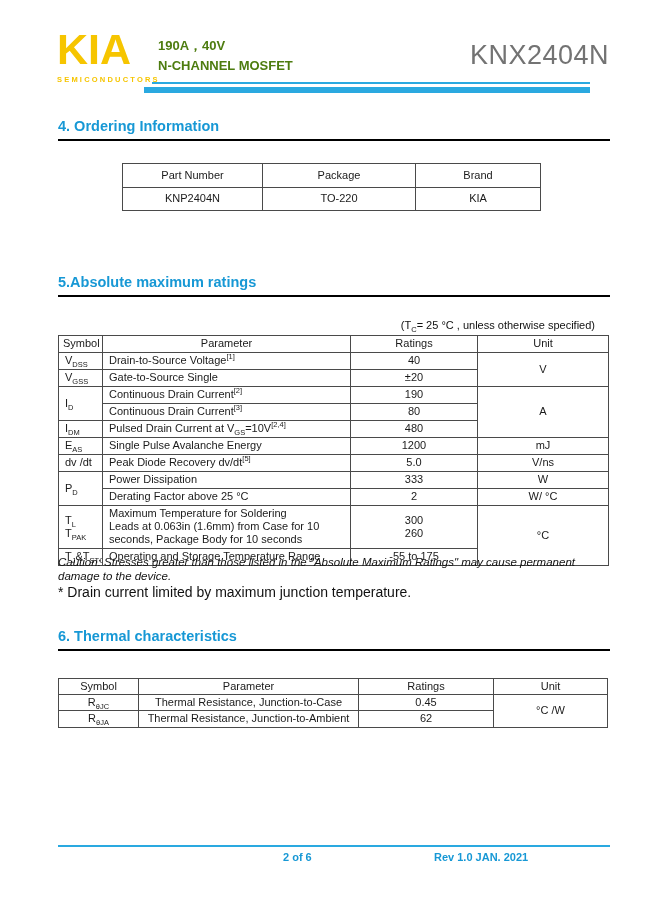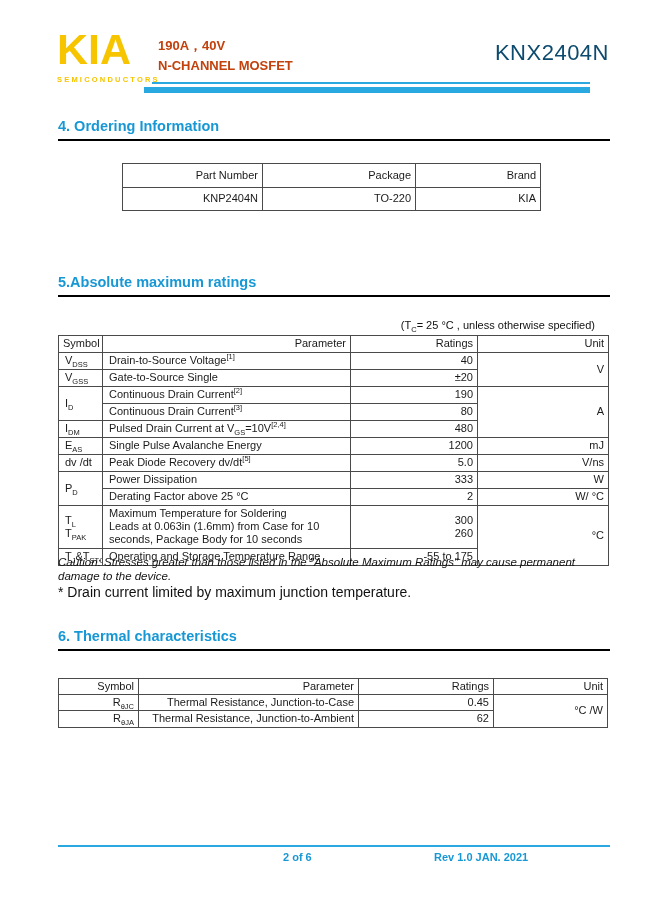--- a/index.html
+++ b/index.html
@@ -3,32 +3,32 @@
 <meta charset="utf-8">
 <style>
   html,body{margin:0;padding:0;background:#fff;}
   .page{position:relative;width:649px;height:917px;background:#fff;overflow:hidden;
         font-family:Liberation Sans, sans-serif;color:#1a1a1a;}
 
   
   .logo{position:absolute;left:57px;top:28px;width:130px;}
   .logo-text{font-size:43px;font-weight:800;color:#F6C500;line-height:1;letter-spacing:0;}
   .logo-sub{font-size:7.5px;font-weight:bold;color:#F6C500;letter-spacing:2.2px;margin-top:4px;white-space:nowrap;}
-  .spec{position:absolute;left:158px;top:36px;color:#c2410c;font-weight:bold;font-size:13px;line-height:1.5;}
-  .partnum{position:absolute;right:40px;top:40px;font-size:22px;color:#0c4a6e;font-weight:400;letter-spacing:.5px;}
+  .spec{position:absolute;left:158px;top:36px;color:#4d7c0f;font-weight:bold;font-size:13px;line-height:1.5;}
+  .partnum{position:absolute;right:40px;top:40px;font-size:27px;color:#737373;font-weight:400;letter-spacing:.5px;}
   .hdr-line-thin{position:absolute;left:152px;top:82px;width:438px;height:2px;background:#2AA9E0;}
   .hdr-line-thick{position:absolute;left:144px;top:87px;width:446px;height:6px;background:#2AA9E0;}
 
   
   .sec-title{position:absolute;left:58px;width:552px;font-size:14.5px;font-weight:bold;color:#1798D5;
              border-bottom:2px solid #000000;padding-bottom:5px;margin:0;}
 
   
   table{border-collapse:collapse;table-layout:fixed;}
-  th,td{border:1px solid #4a4a4a;font-size:11px;font-weight:normal;text-align:right;
+  th,td{border:1px solid #4a4a4a;font-size:11px;font-weight:normal;text-align:center;
         padding:1px 4px;line-height:1.2;color:#1a1a1a;overflow:hidden;}
   sub{font-size:7.5px;line-height:0;}
   sup{font-size:7.5px;line-height:0;vertical-align:super;}
 
   .ordering-table{position:absolute;left:122px;top:163px;width:418px;}
   .ordering-table th{height:21px;}
   .ordering-table td{height:20px;}
 
   .cond{position:absolute;left:58px;top:319px;width:537px;text-align:right;font-size:11px;color:#111;}
 

